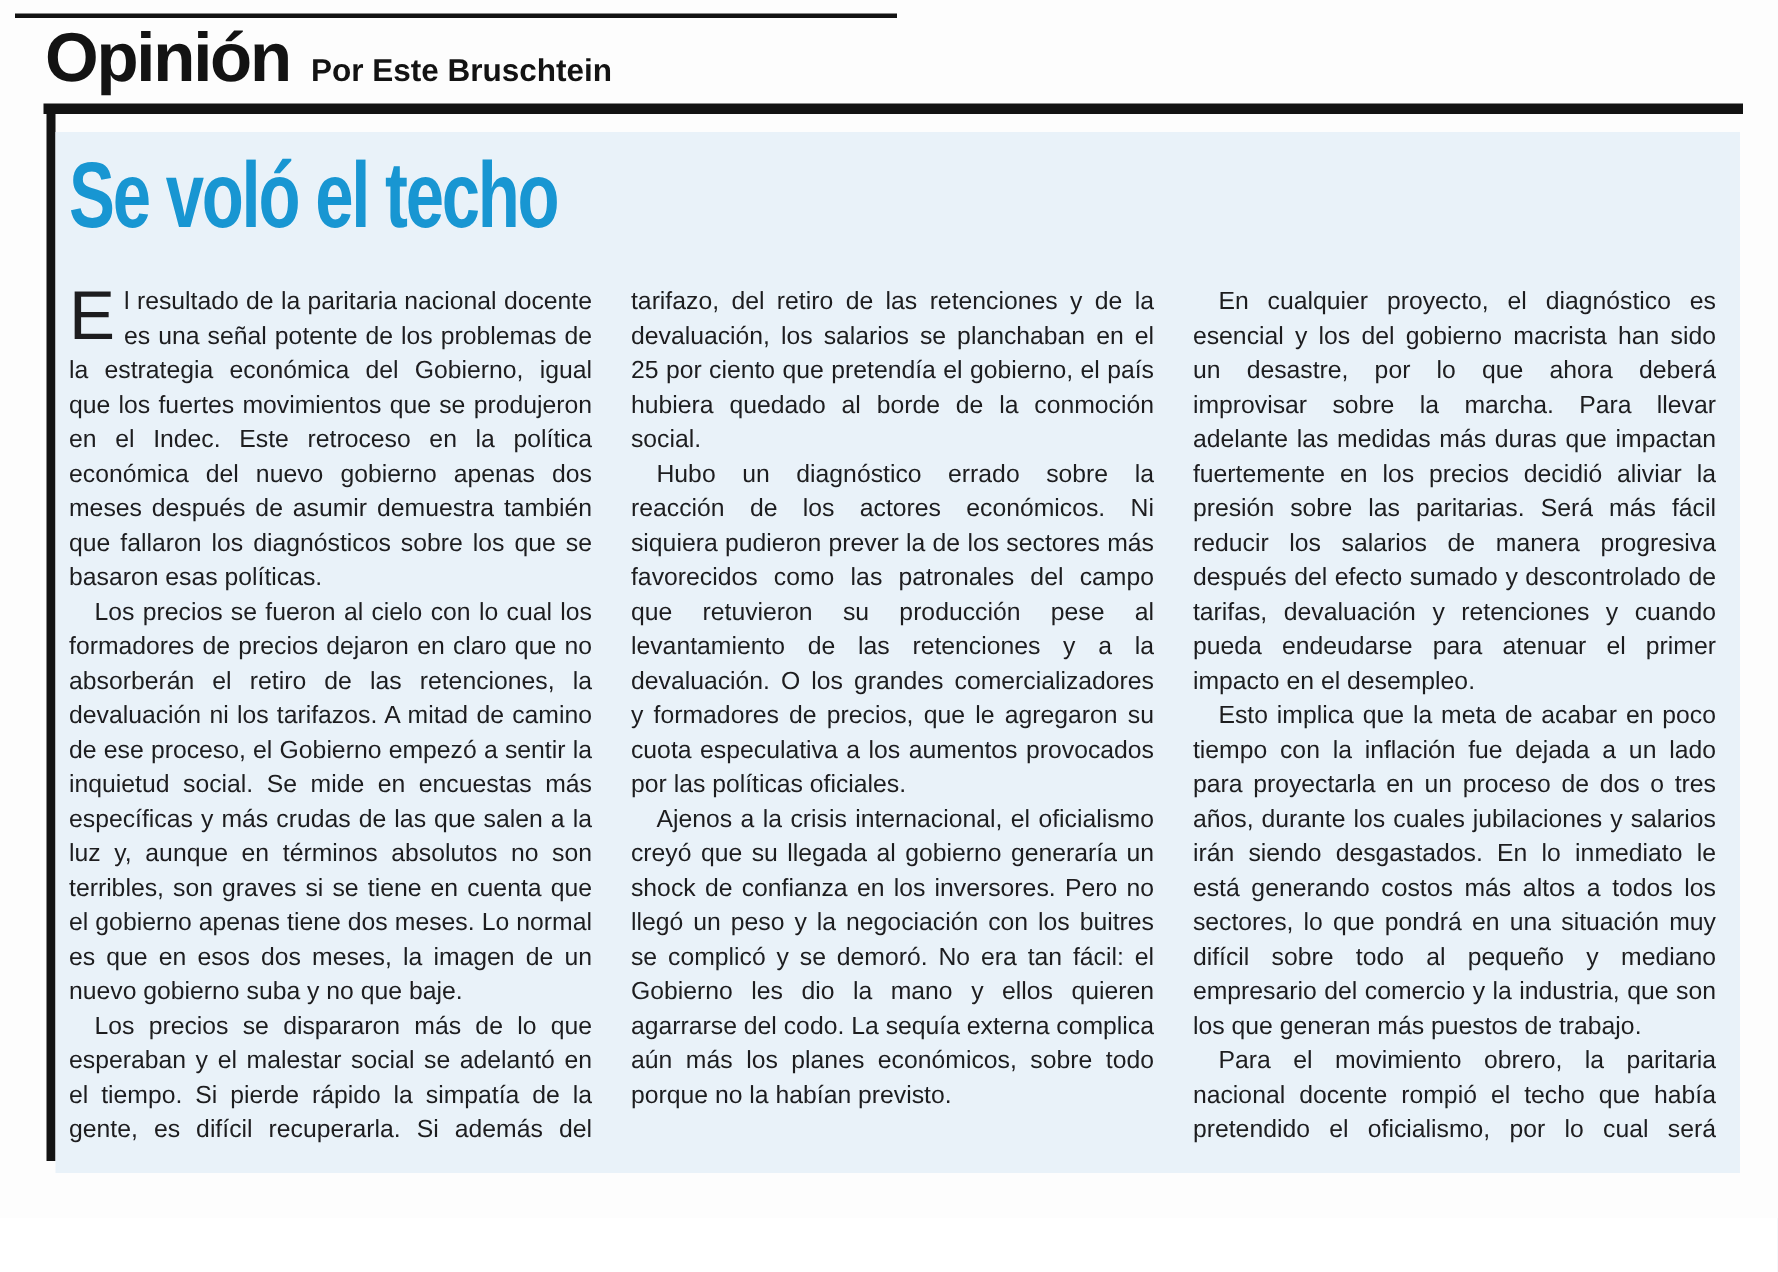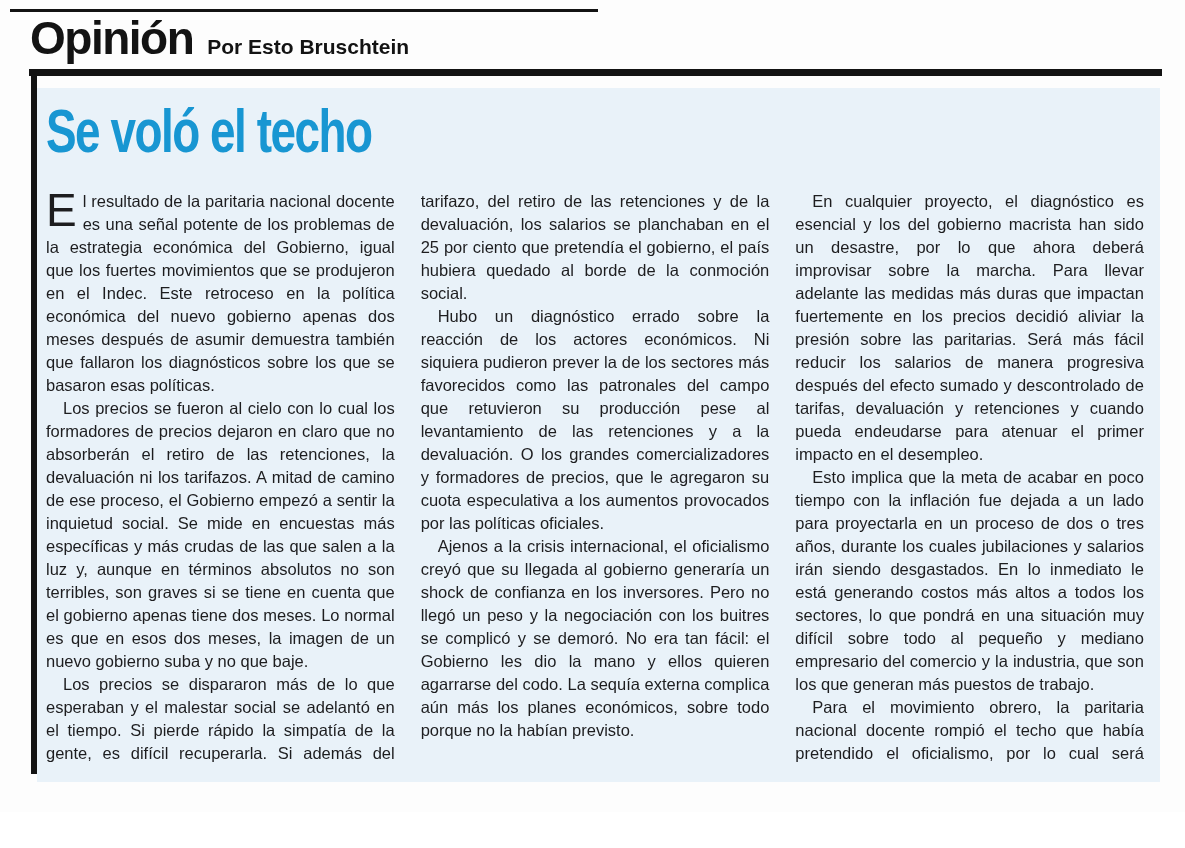--- a/index.html
+++ b/index.html
@@ -61,21 +61,21 @@
 </style>
 </head>
 <body>
 
 <div class="page">
 
   <div class="top-rule"></div>
 
   <div class="header">
     <span class="section-title">Opinión</span>
-    <span class="byline">Por Esto Bruschtein</span>
+    <span class="byline">Por Este Bruschtein</span>
   </div>
 
   <div class="thick-rule"></div>
 
   <div class="left-bar"></div>
 
   <div class="panel">
     <h1 class="headline">Se voló el techo</h1>
     <div class="columns" id="columns">
         <p class="first"><span class="dropcap">E</span>l resultado de la paritaria nacional docente es una señal potente de los problemas de la estrategia económica del Gobierno, igual que los fuertes movimientos que se produjeron en el Indec. Este retroceso en la política económica del nuevo gobierno apenas dos meses después de asumir demuestra también que fallaron los diagnósticos sobre los que se basaron esas políticas.</p>

